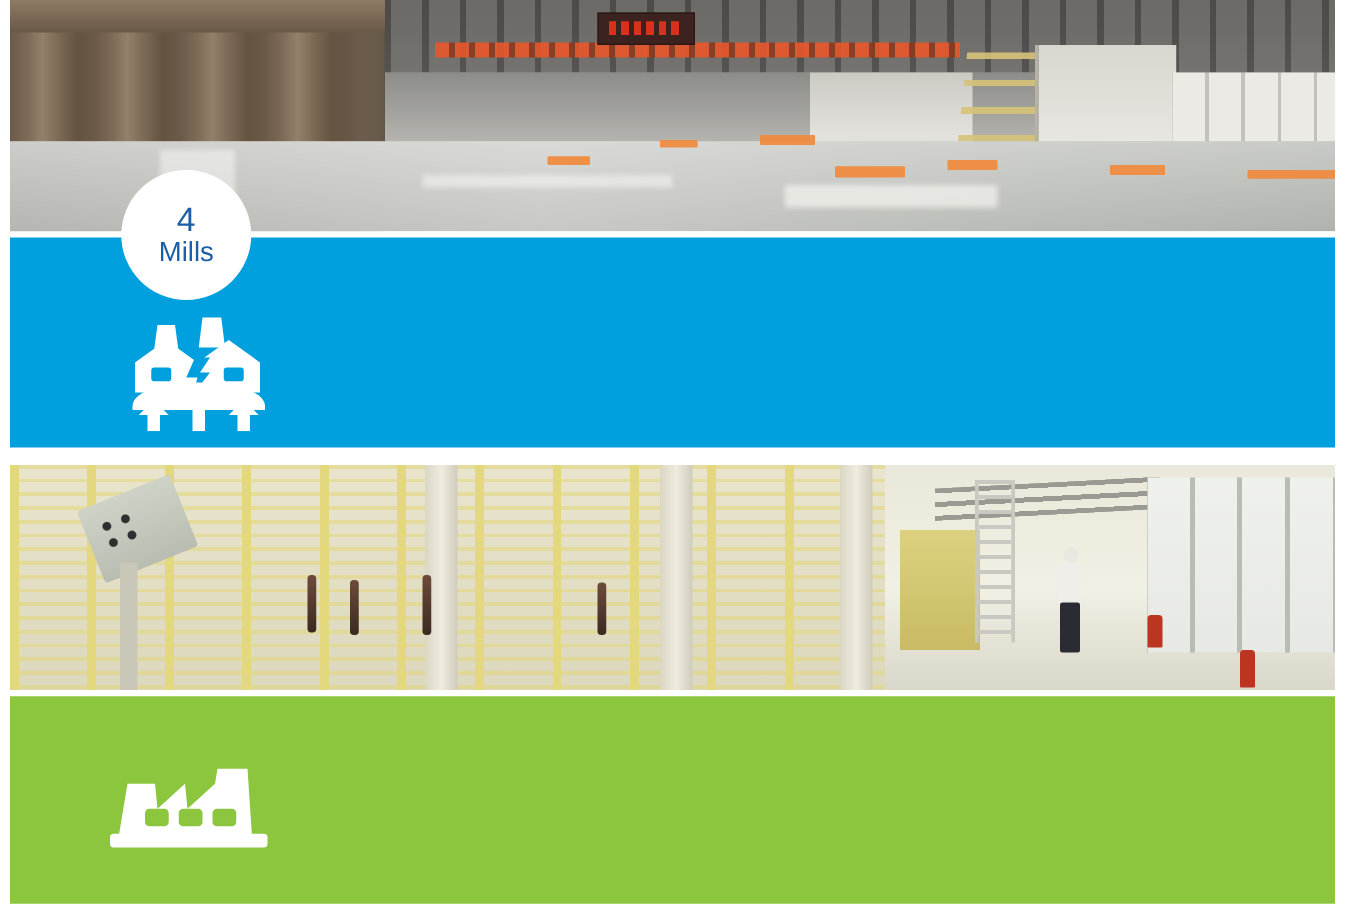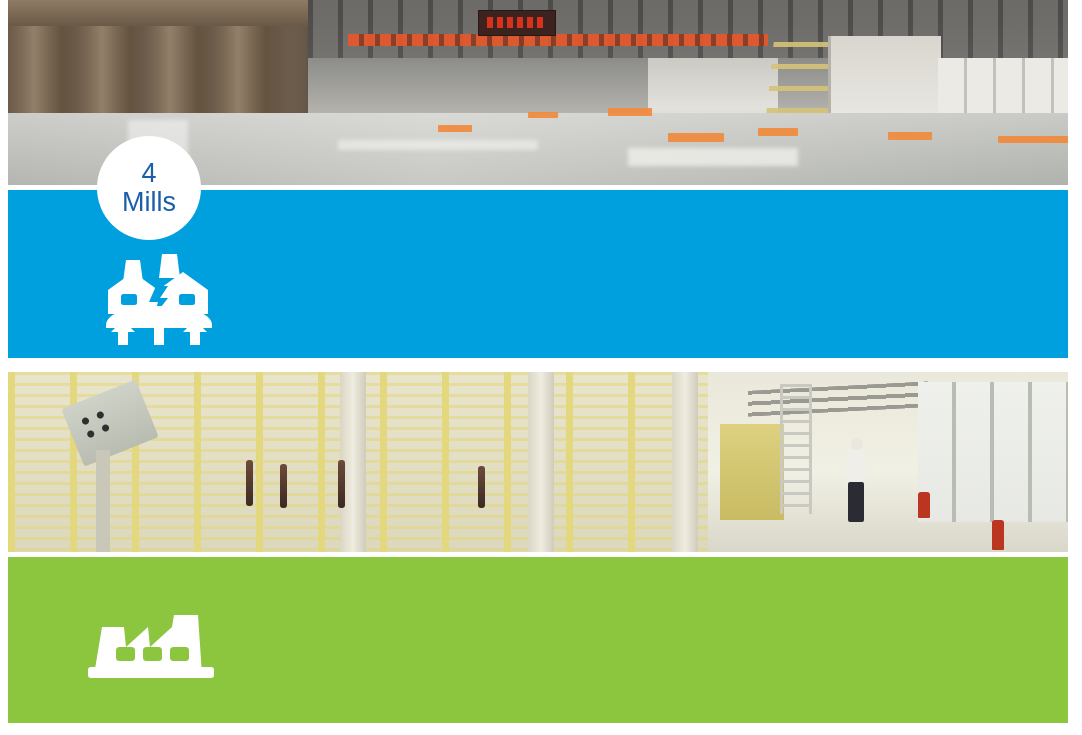--- a/index.html
+++ b/index.html
@@ -328,21 +328,21 @@
     justify-content: center;
     z-index: 20;
     box-shadow: 0 0 0 0 rgba(0,0,0,0);
   }
   .badge-count {
     font-size: 27px;
     font-weight: 400;
     line-height: 1.05;
   }
   .badge-unit {
-    font-size: 27px;
+    font-size: 22px;
     font-weight: 400;
     line-height: 1.12;
   }
   #badge-mills {
     left: 97px;
     top: 136px;
   }
   #badge-mills .badge-count,
   #badge-mills .badge-unit { color: #1b5fa8; }
 </style>

